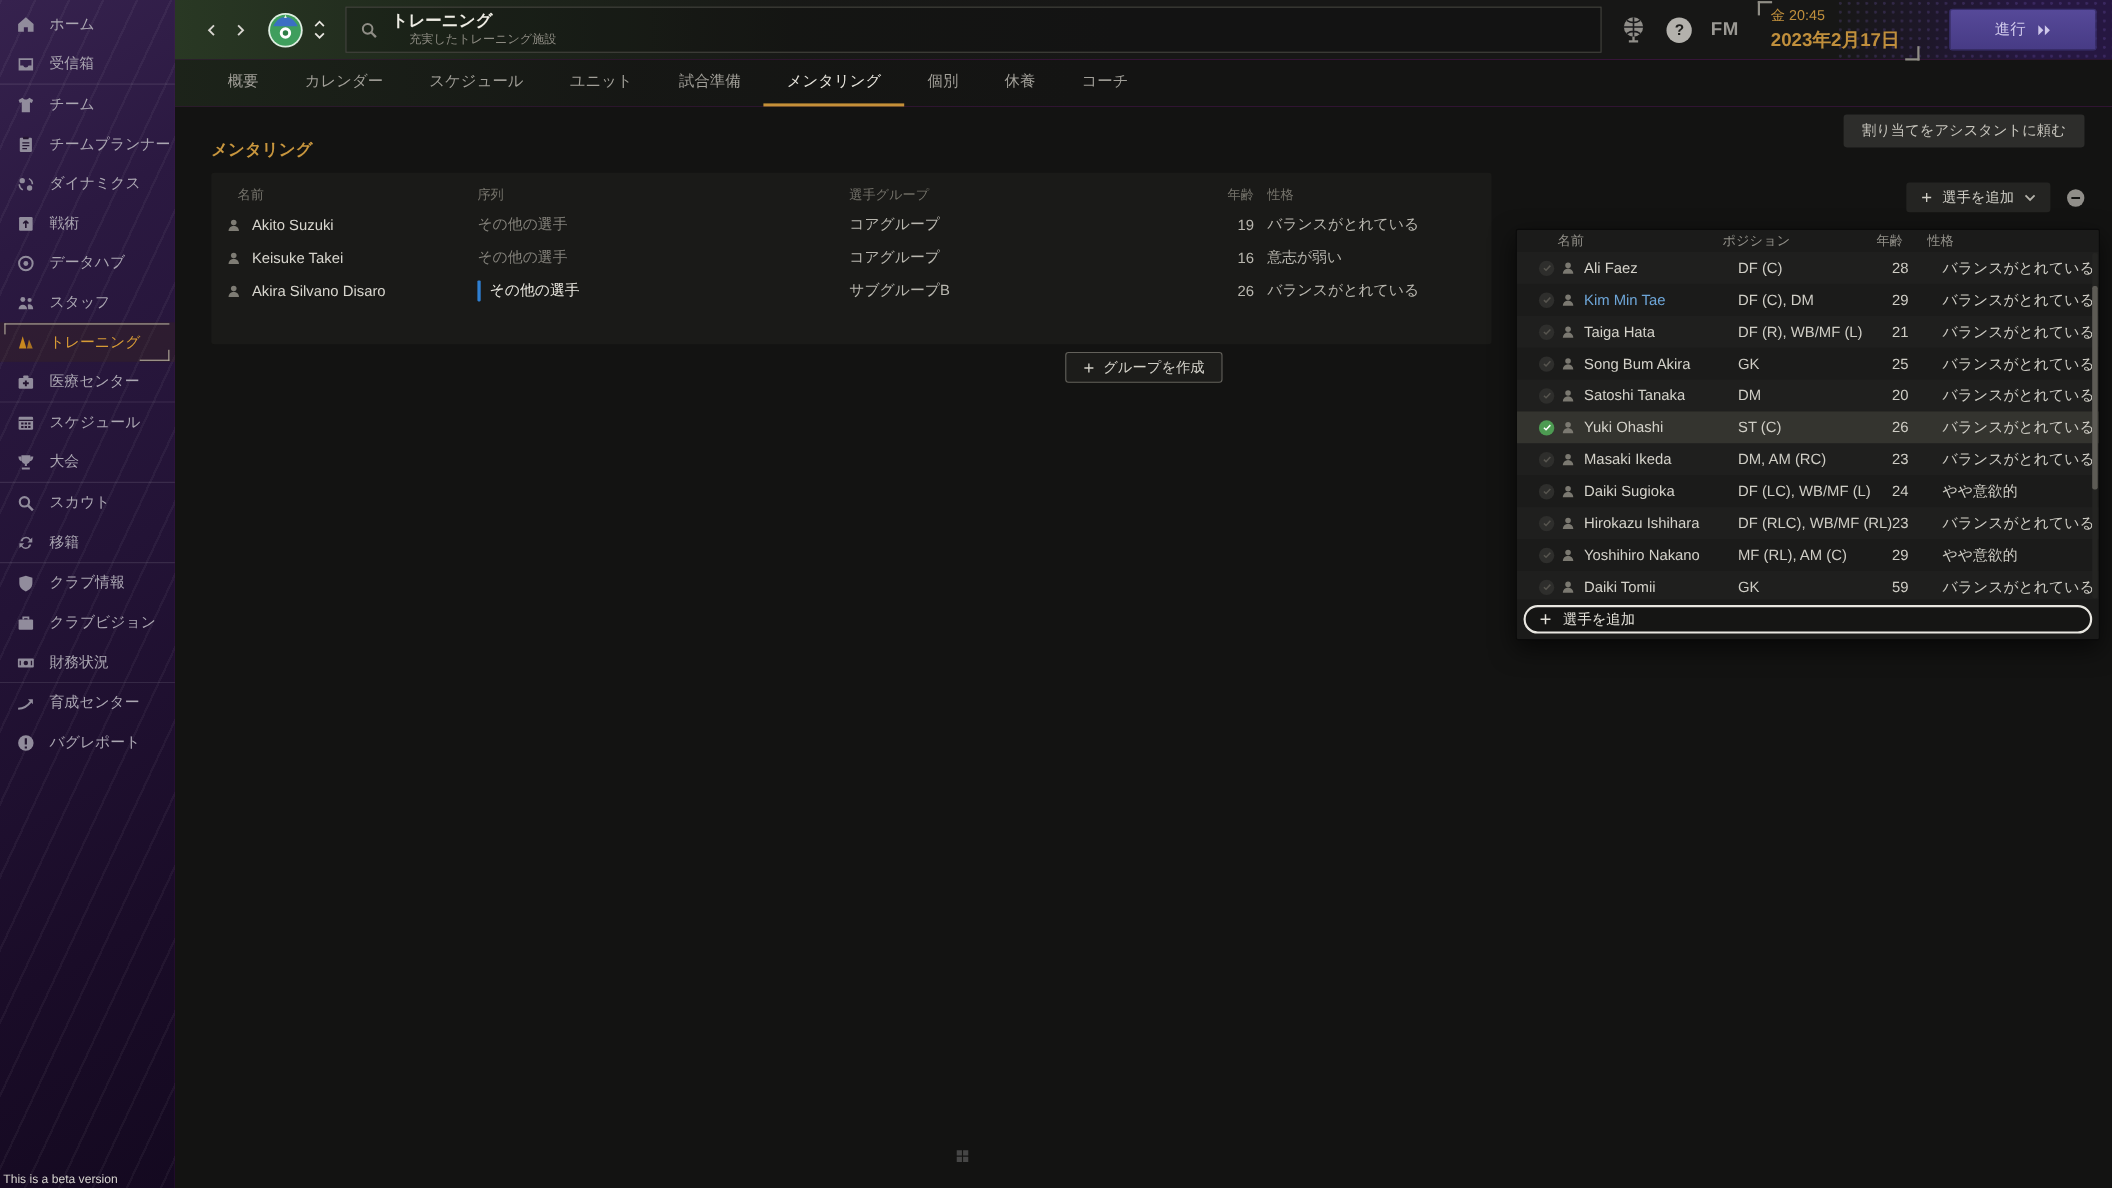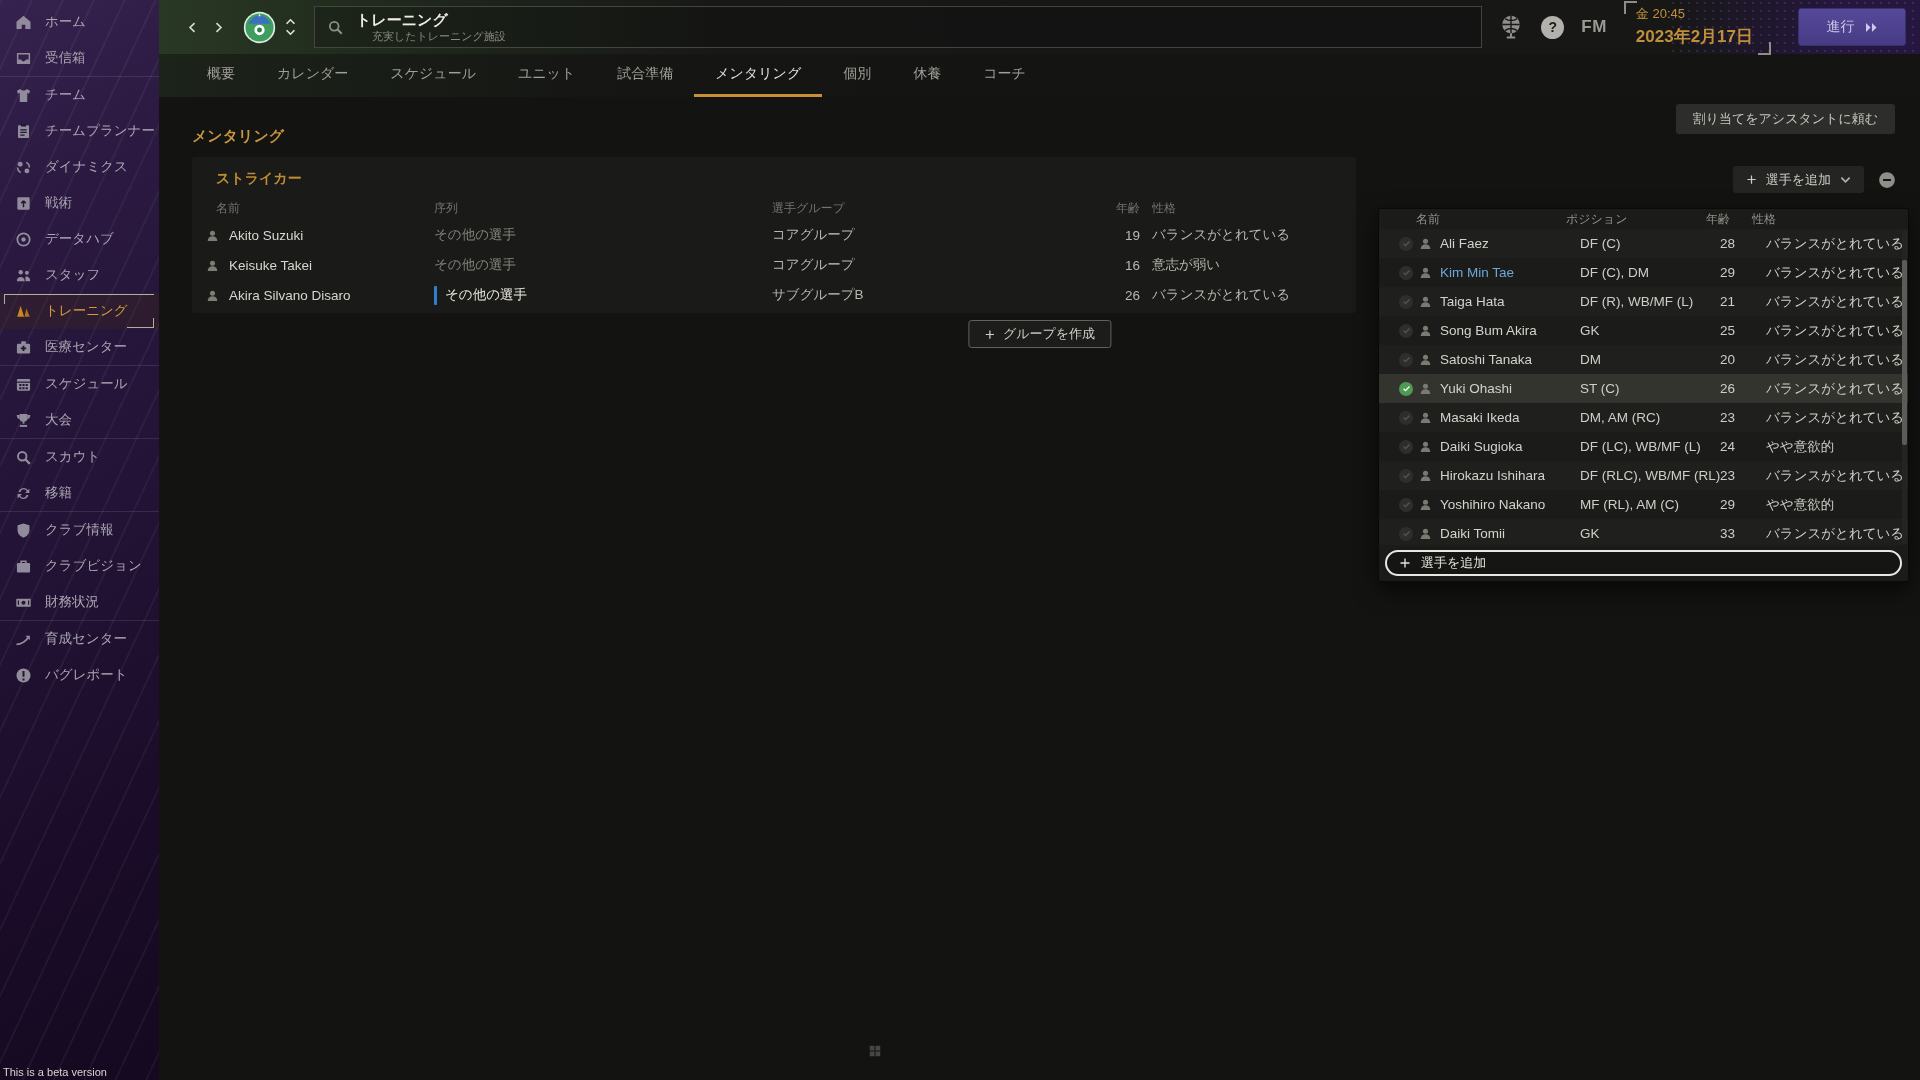--- a/index.html
+++ b/index.html
@@ -52,21 +52,21 @@
             font-weight:bold;font-size:14px;display:flex;align-items:center;justify-content:center;cursor:pointer;
             font-family:inherit;}
   .fm-logo{font-size:17px;font-weight:bold;color:#9b9994;letter-spacing:0.5px;}
   .datebox{position:relative;padding:4px 12px 5px 12px;min-width:112px;}
   .datebox::before{content:"";position:absolute;left:0;top:0;width:11px;height:11px;
             border-left:2px solid #8f8d85;border-top:2px solid #8f8d85;}
   .datebox::after{content:"";position:absolute;right:-6px;bottom:-2px;width:11px;height:11px;
             border-right:2px solid #8f8d85;border-bottom:2px solid #8f8d85;}
   .db-time{font-size:13px;color:#c08f3c;}
   .db-date{font-size:17px;font-weight:bold;color:#c08f3c;margin-top:2px;white-space:nowrap;}
-  .continue-btn{width:108px;height:38px;margin-left:16px;border-radius:3px;cursor:pointer;
+  .continue-btn{width:134px;height:38px;margin-left:16px;border-radius:3px;cursor:pointer;
             background:linear-gradient(180deg,#564999,#473b85);border:1px solid #39306e;color:#cfc8ea;
             font-size:14px;font-family:inherit;display:flex;align-items:center;justify-content:center;gap:10px;}
   .continue-btn svg{width:13px;height:11px;}
 
   
   .tabbar{position:absolute;left:159px;top:54px;right:0;height:43px;display:flex;padding-left:27px;
           background:linear-gradient(90deg,rgba(36,50,32,0.5) 0px,rgba(26,30,24,0.28) 420px,rgba(20,20,19,0) 820px),#141413;}
   .tab{display:flex;align-items:center;padding:0 21px;font-size:14px;color:#a19f98;cursor:pointer;
        border-bottom:3px solid transparent;box-sizing:border-box;}
   .tab.active{color:#e7e5dd;border-bottom-color:#c59038;}
@@ -380,21 +380,20 @@
       <div class="tab">
         <span>コーチ</span>
       </div>
     </nav>
 
   <main class="content">
     <div class="page-title">メンタリング</div>
     <button class="assistant-btn">割り当てをアシスタントに頼む</button>
 
     <section class="group-panel">
-      <div class="group-title">ストライカー</div>
       <div class="g-head">
         <span class="h-name">名前</span>
         <span>序列</span>
         <span>選手グループ</span>
         <span class="h-age">年齢</span>
         <span style="padding-left:12px">性格</span>
       </div>
       <div id="group-rows">
           <div class="g-row">
             <span class="g-name">
@@ -655,21 +654,21 @@
                   <path d="M2.8 8.6 6.2 11.8 13.2 4.4" fill="none" stroke="currentColor" stroke-width="2.4"></path>
                 </svg>
               </span>
               <svg class="p-avatar" viewBox="0 0 16 16" fill="currentColor">
                 <circle cx="8" cy="5.6" r="2.7"></circle>
                 <path d="M2.9 13.8a5.1 5.1 0 0 1 10.2 0z"></path>
               </svg>
               <span class="p-name">Daiki Tomii</span>
             </span>
             <span class="p-pos">GK</span>
-            <span class="p-age">33</span>
+            <span class="p-age">59</span>
             <span class="p-pers">バランスがとれている</span>
           </div>
         </div>
       <div class="scrollbar">
         <div class="scroll-thumb"></div>
       </div>
       <button class="popup-footer-btn">
         <svg viewBox="0 0 16 16" style="width:12px;height:12px">
             <path d="M8 2v12M2 8h12" stroke="currentColor" stroke-width="1.8" fill="none"></path>
           </svg>

